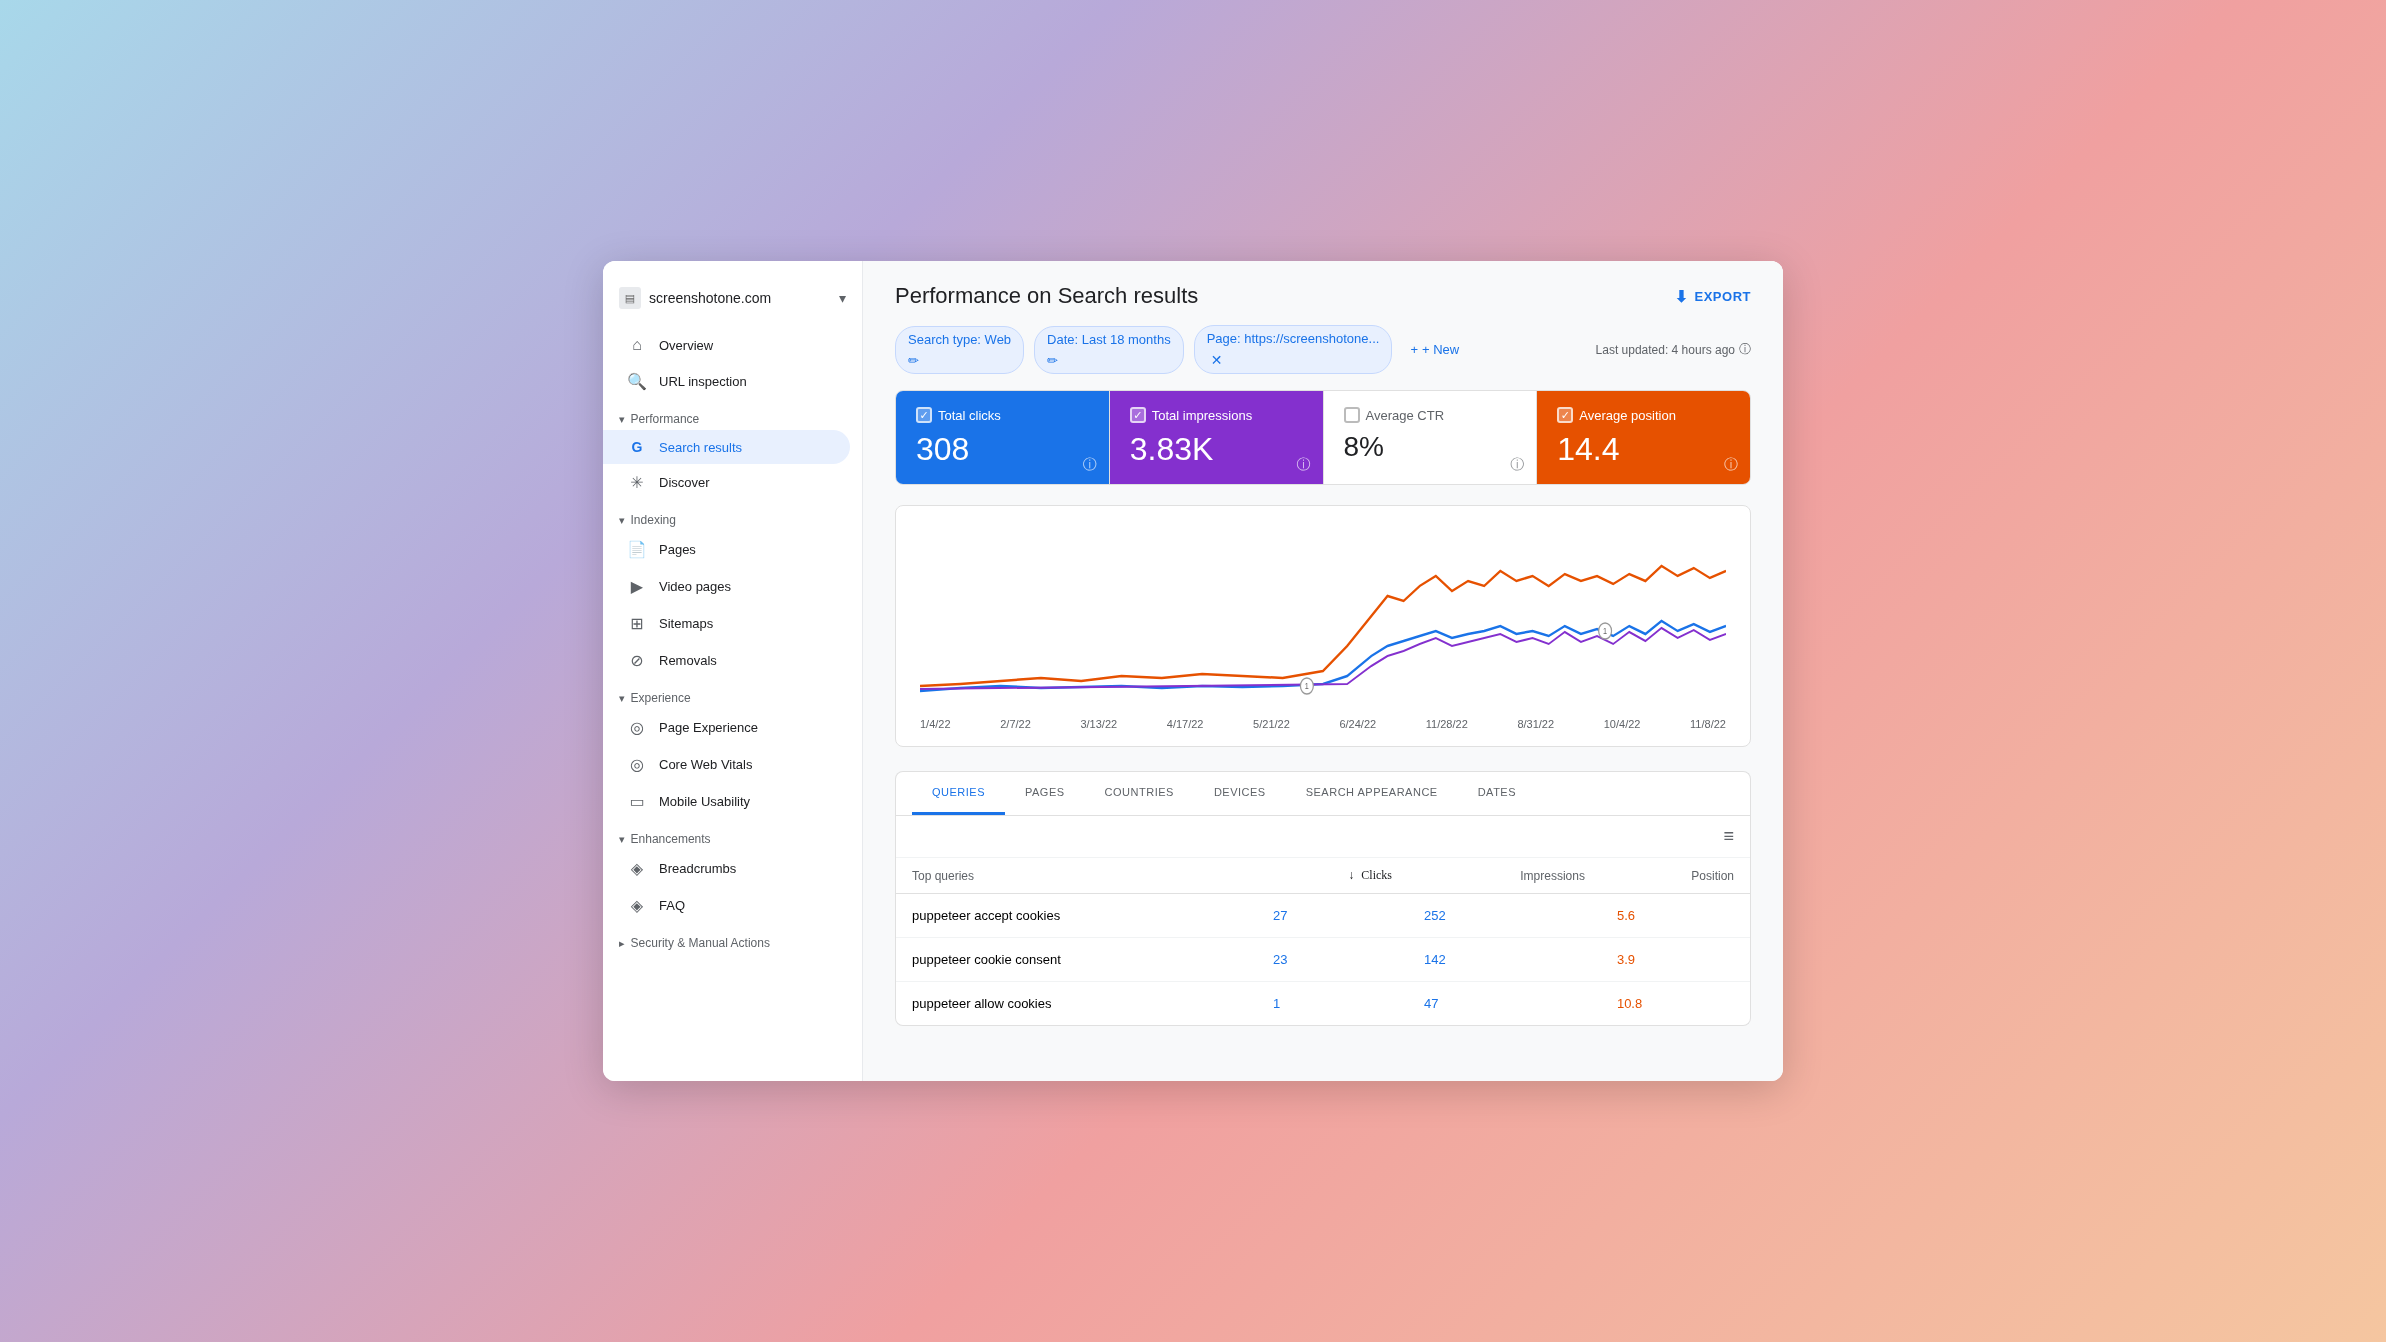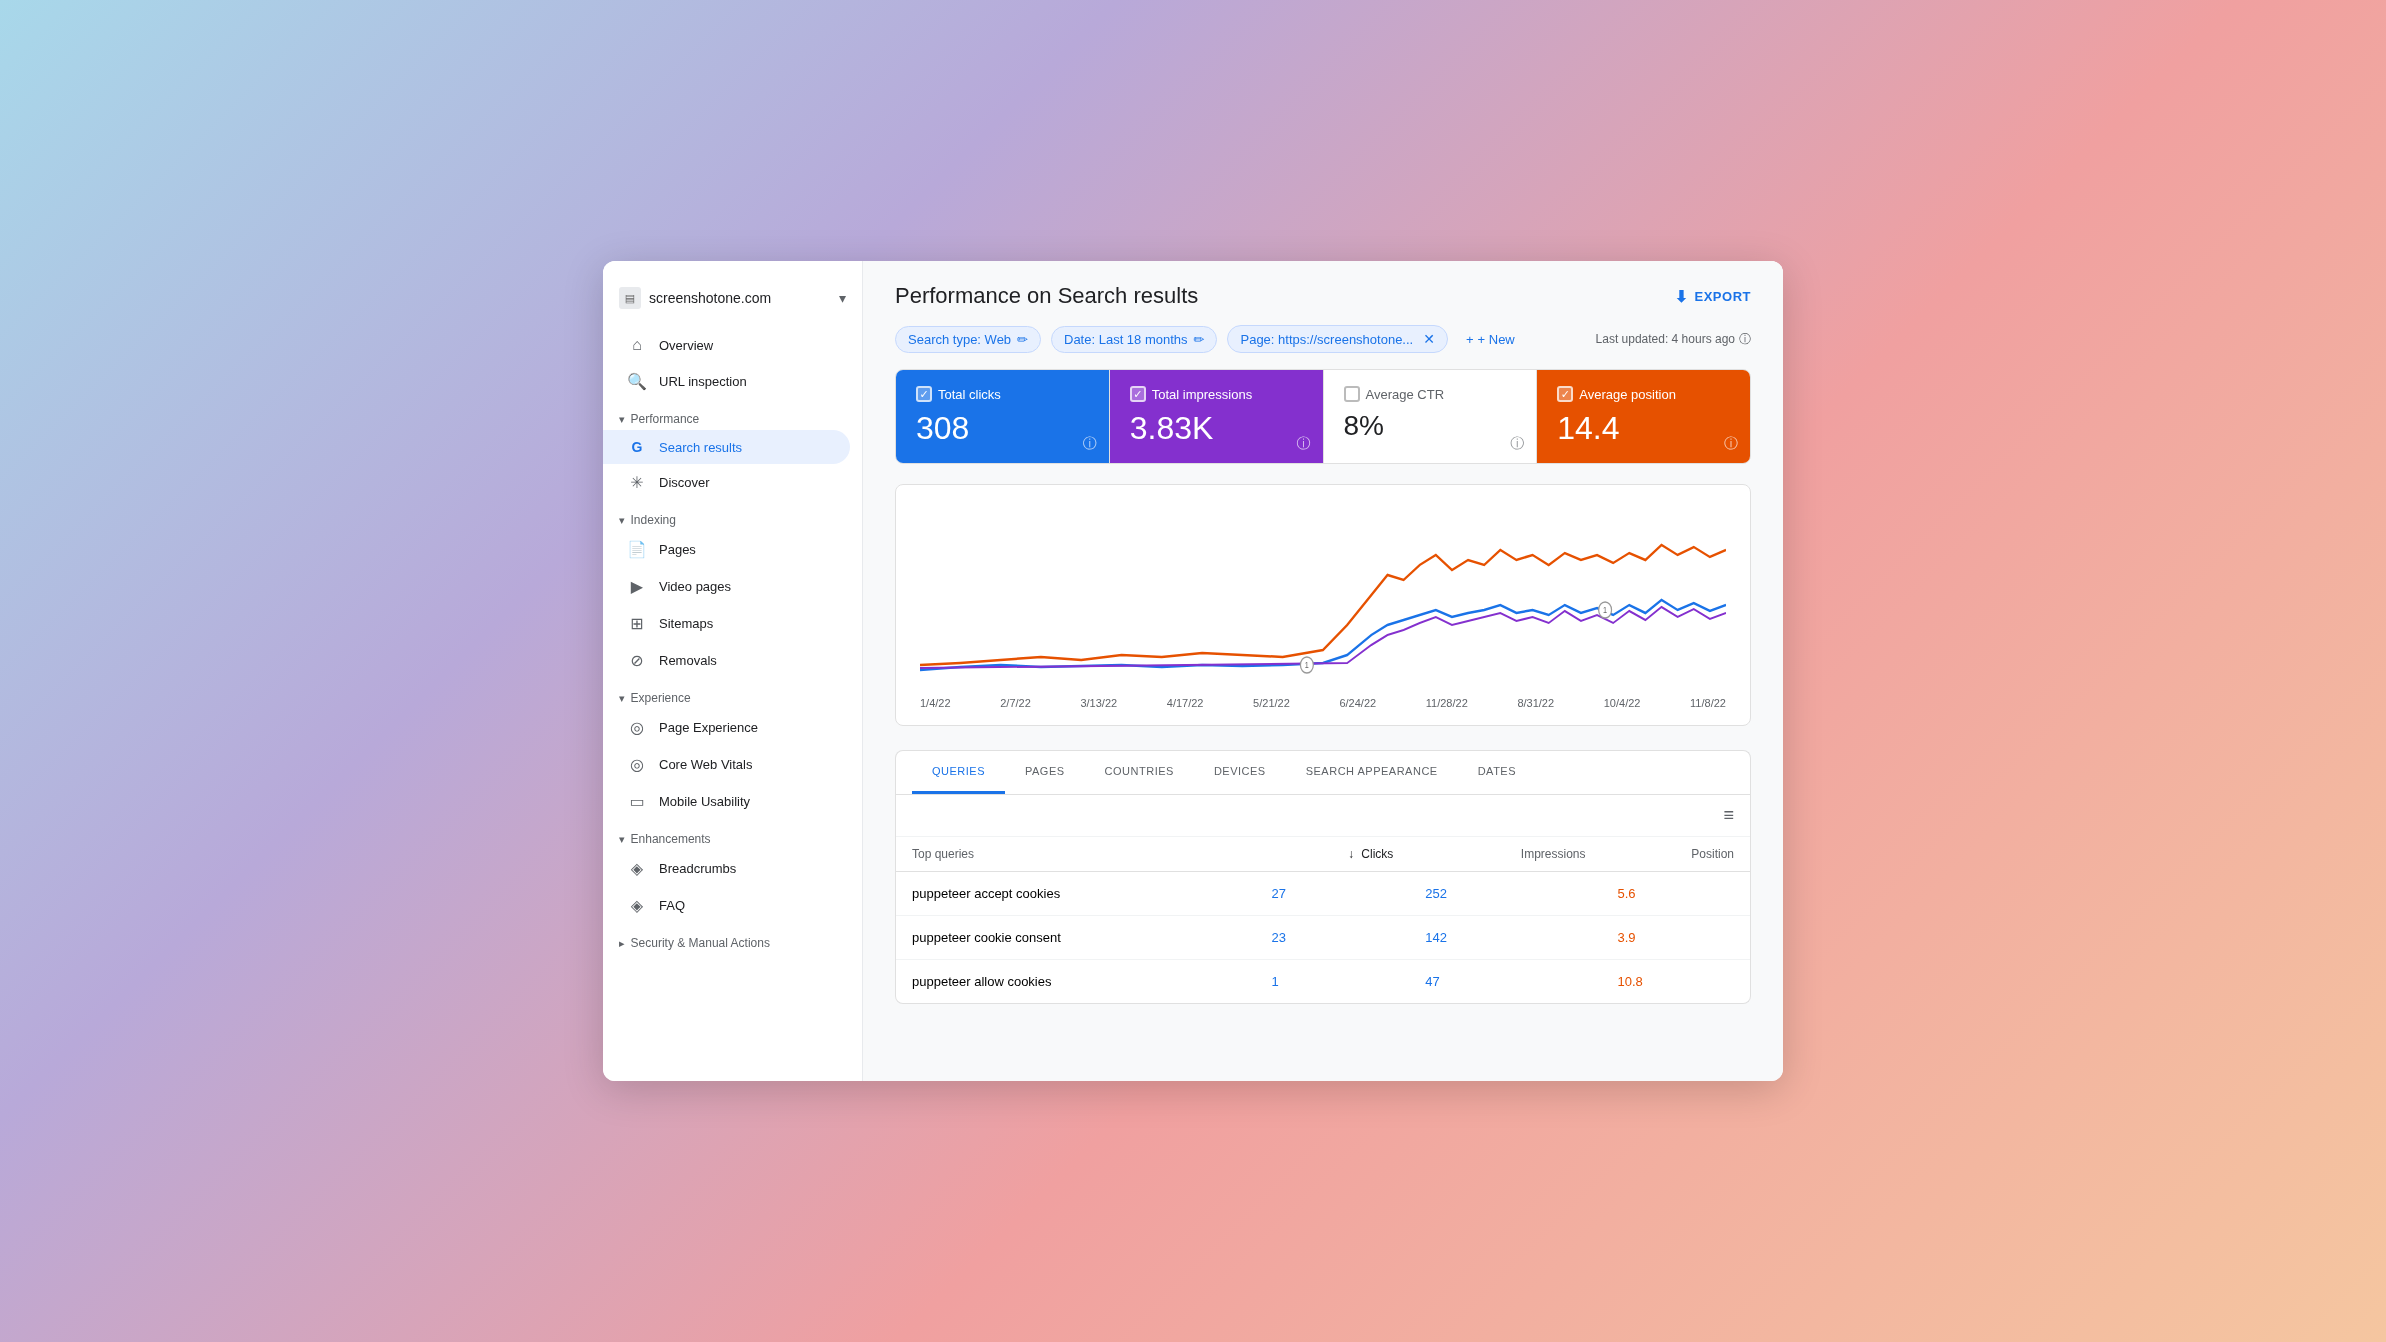--- a/index.html
+++ b/index.html
@@ -107,24 +107,24 @@
     }
     .export-icon { font-size: 16px; }
 
     
     .filters-row {
       display: flex; align-items: center; gap: 10px;
       padding: 0 32px 16px 32px;
       flex-wrap: wrap;
     }
     .filter-chip {
-      display: flex; align-items: flex-end; gap: 6px;
+      display: flex; align-items: flex-start; gap: 6px;
       background: #e8f0fe; border: 1px solid #c5d8fd;
       border-radius: 20px; padding: 5px 12px;
-      font-size: 13px; color: #1a73e8; cursor: pointer;
+      font-size: 13px; color: #1a73e8; cursor: pointer; flex-direction: column;
     }
     .filter-chip .chip-close {
       font-size: 14px; color: #1a73e8; margin-left: 4px; cursor: pointer;
     }
     .filter-chip-edit { font-size: 13px; color: #1a73e8; }
     .add-filter-btn {
       display: flex; align-items: center; gap: 4px;
       font-size: 13px; color: #1a73e8; cursor: pointer;
       background: none; border: none; padding: 5px 8px;
     }
@@ -232,21 +232,21 @@
     }
     .data-table { width: 100%; border-collapse: collapse; }
     .data-table th {
       padding: 10px 16px;
       text-align: left;
       font-size: 12px; color: #5f6368; font-weight: 500;
       border-bottom: 1px solid #e0e0e0;
       background: #fff;
     }
     .data-table th.right { text-align: right; }
-    .data-table th.sorted { color: #202124; }
+    .data-table th.sorted { color: #202124; font-family: Liberation Serif, serif; }
     .sort-arrow { color: #202124; margin-right: 4px; }
     .data-table td {
       padding: 14px 16px;
       font-size: 13px;
       border-bottom: 1px solid #f1f3f4;
     }
     .data-table td.right { text-align: left; }
     .data-table td.blue { color: #1a73e8; }
     .data-table td.orange { color: #e65100; }
     .data-table tr:last-child td { border-bottom: none; }

